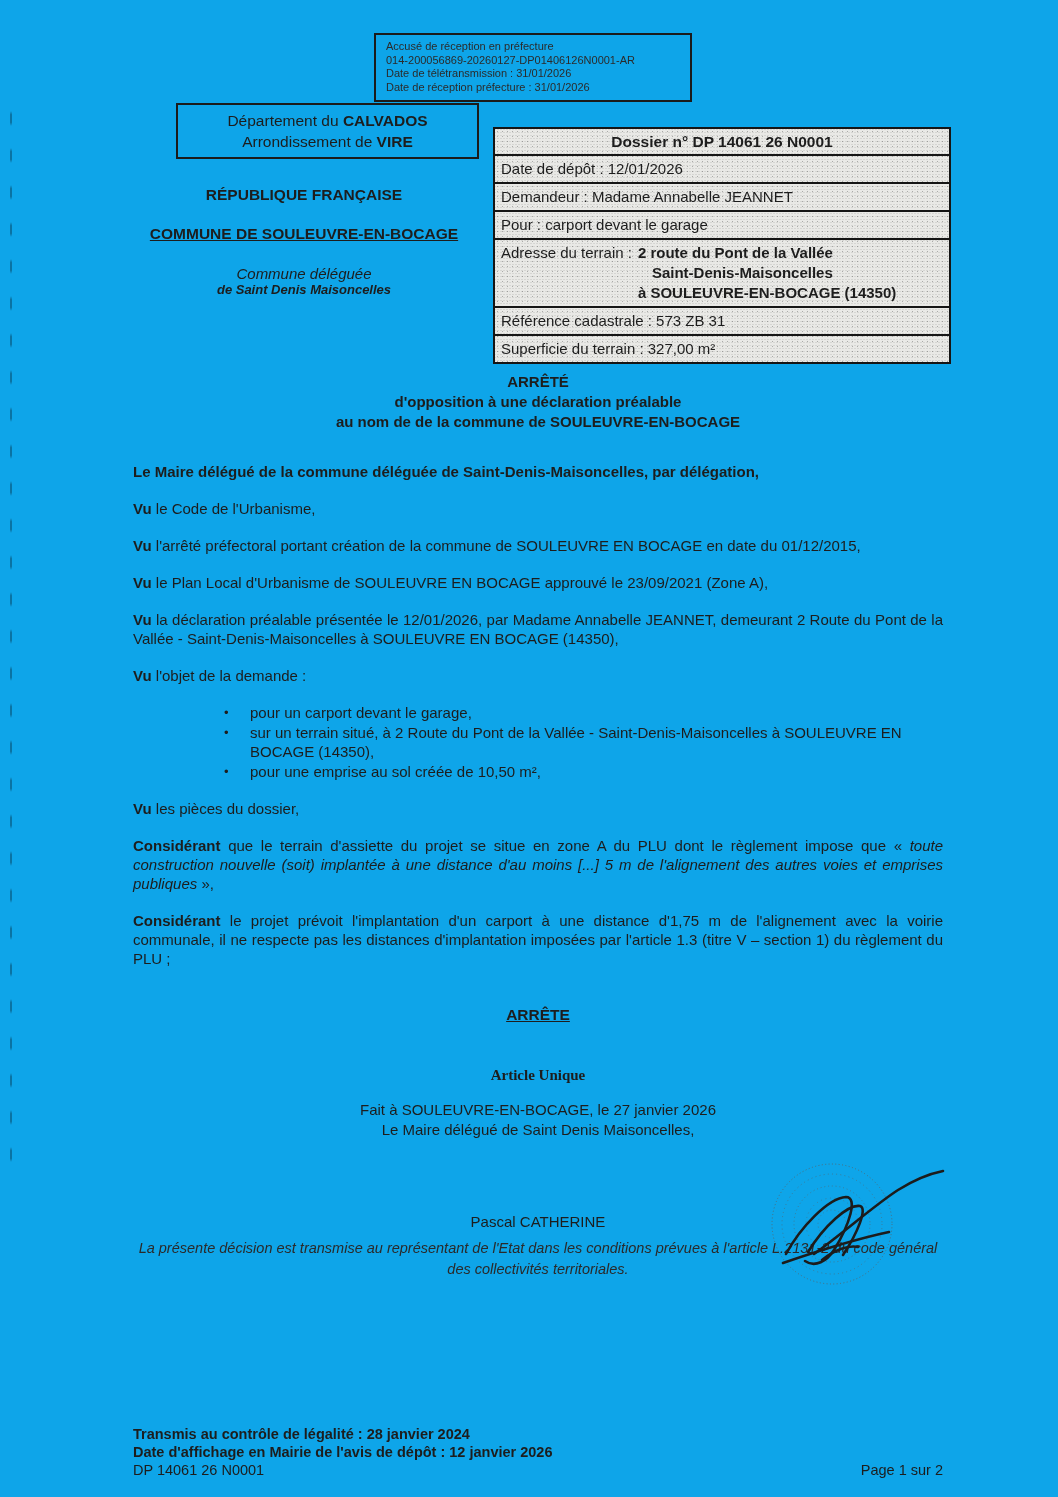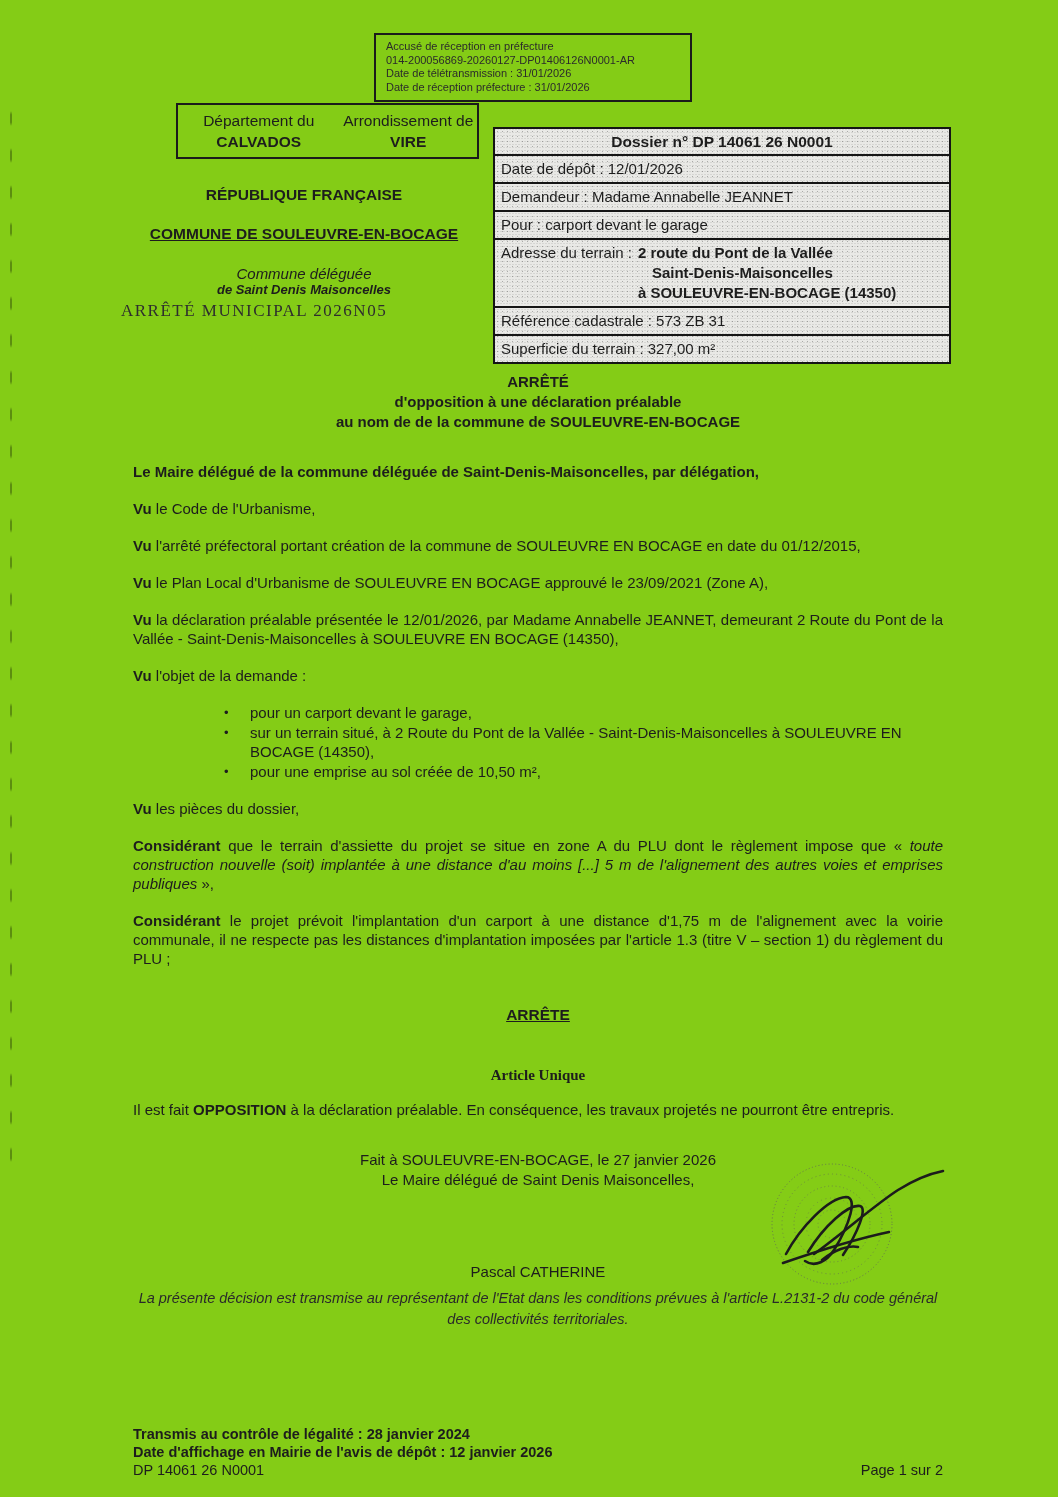--- a/index.html
+++ b/index.html
@@ -1,21 +1,21 @@
 <!DOCTYPE html>
 <html><head>
 <meta charset="utf-8">
 <style>
   * { margin:0; padding:0; box-sizing:border-box; }
   html,body { background:#888; }
   .page {
     position:relative;
     width:1058px; height:1497px;
     margin:0 auto;
-    background:#84cc16;
+    background:#0ea5e9;
     font-family:"Liberation Sans", sans-serif;
     color:#1d1d1d;
     overflow:hidden;
   }
   
   .scan-noise {
     position:absolute; left:8px; top:100px; width:6px; height:1080px;
     background-image: radial-gradient(rgba(0,0,0,0.55) 0.8px, transparent 1.3px);
     background-size: 6px 37px;
     opacity:.55;
@@ -24,21 +24,21 @@
   .reception-stamp {
     position:absolute; left:374px; top:33px; width:318px; min-height:62px;
     border:2px solid #1b1b1b;
     padding:5px 10px 6px;
     font-size:11px; line-height:13.5px; color:#2b2b2b;
   }
   
   .dept-box {
     position:absolute; left:176px; top:103px; width:303px; height:56px;
     border:2px solid #1b1b1b;
-    display:flex; flex-direction:row; justify-content:center; align-items:center;
+    display:flex; flex-direction:column; justify-content:center; align-items:center;
     font-size:15.5px; line-height:21px; text-align:center;
   }
   
   .letterhead { position:absolute; left:121px; top:186px; width:366px; text-align:center; }
   .lh-republic { font-weight:bold; font-size:15.5px; }
   .lh-commune { font-weight:bold; font-size:15.5px; text-decoration:underline; margin-top:21px; }
   .lh-del1 { font-style:italic; font-size:15px; margin-top:22px; }
   .lh-del2 { font-style:italic; font-weight:bold; font-size:13px; }
   .lh-ref {
     font-family:"Liberation Serif", serif;
@@ -128,21 +128,20 @@
       <span>Arrondissement de</span>
       <b>VIRE</b>
     </div>
   </div>
 
   <div class="letterhead">
     <div class="lh-republic">RÉPUBLIQUE FRANÇAISE</div>
     <div class="lh-commune">COMMUNE DE SOULEUVRE-EN-BOCAGE</div>
     <div class="lh-del1">Commune déléguée</div>
     <div class="lh-del2">de Saint Denis Maisoncelles</div>
-    <div class="lh-ref">ARRÊTÉ MUNICIPAL 2026N05</div>
   </div>
 
   <div class="dossier-table">
     <div class="dt-header">Dossier n° DP 14061 26 N0001</div>
     <div class="dt-row">
       <span class="lbl">Date de dépôt :</span>
       <span class="val">12/01/2026</span>
     </div>
     <div class="dt-row">
       <span class="lbl">Demandeur :</span>
@@ -198,21 +197,20 @@
     <p><b>Vu</b> <span>les pièces du dossier,</span></p>
 
     <p class="just"><b>Considérant</b> <span>que le terrain d'assiette du projet se situe en zone A du PLU dont le règlement impose que «</span> <i>toute construction nouvelle (soit) implantée à une distance d'au moins [...] 5 m de l'alignement des autres voies et emprises publiques</i> <span>»,</span></p>
 
     <p class="just"><b>Considérant</b> <span>le projet prévoit l'implantation d'un carport à une distance d'1,75 m de l'alignement avec la voirie communale, il ne respecte pas les distances d'implantation imposées par l'article 1.3 (titre V – section 1) du règlement du PLU ;</span></p>
 
     <p class="arrete-heading">ARRÊTE</p>
 
     <p class="article-heading">Article Unique</p>
 
-    <p class="decision"><span>Il est fait</span> <b>OPPOSITION</b> <span>à la déclaration préalable. En conséquence, les travaux projetés ne pourront être entrepris.</span></p>
 
     <div class="closing-block">
       <div>Fait à SOULEUVRE-EN-BOCAGE, le 27 janvier 2026</div>
       <div>Le Maire délégué de Saint Denis Maisoncelles,</div>
     </div>
 
     <div class="signatory-name">Pascal CATHERINE</div>
 
     <div class="footnote">La présente décision est transmise au représentant de l'Etat dans les conditions prévues à l'article L.2131-2 du code général des collectivités territoriales.</div>
   </div>

